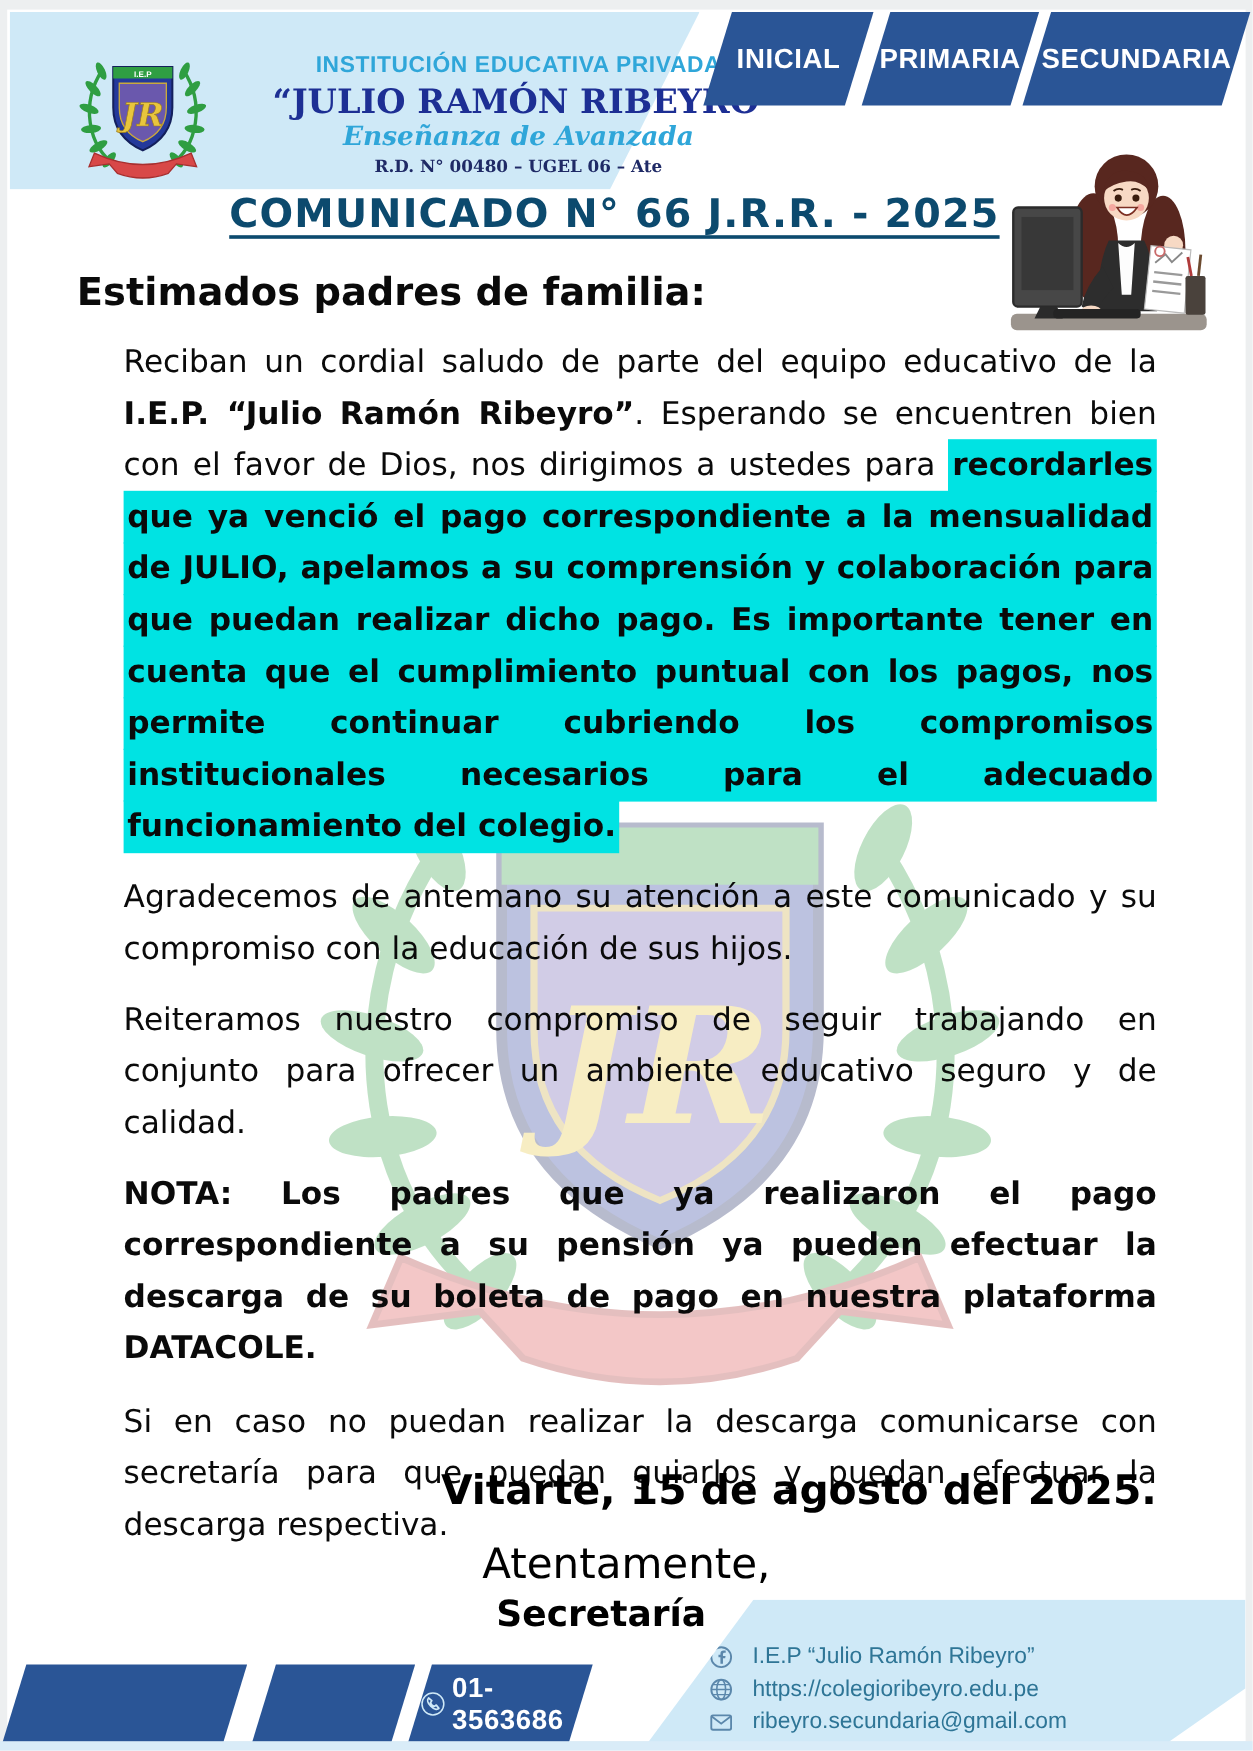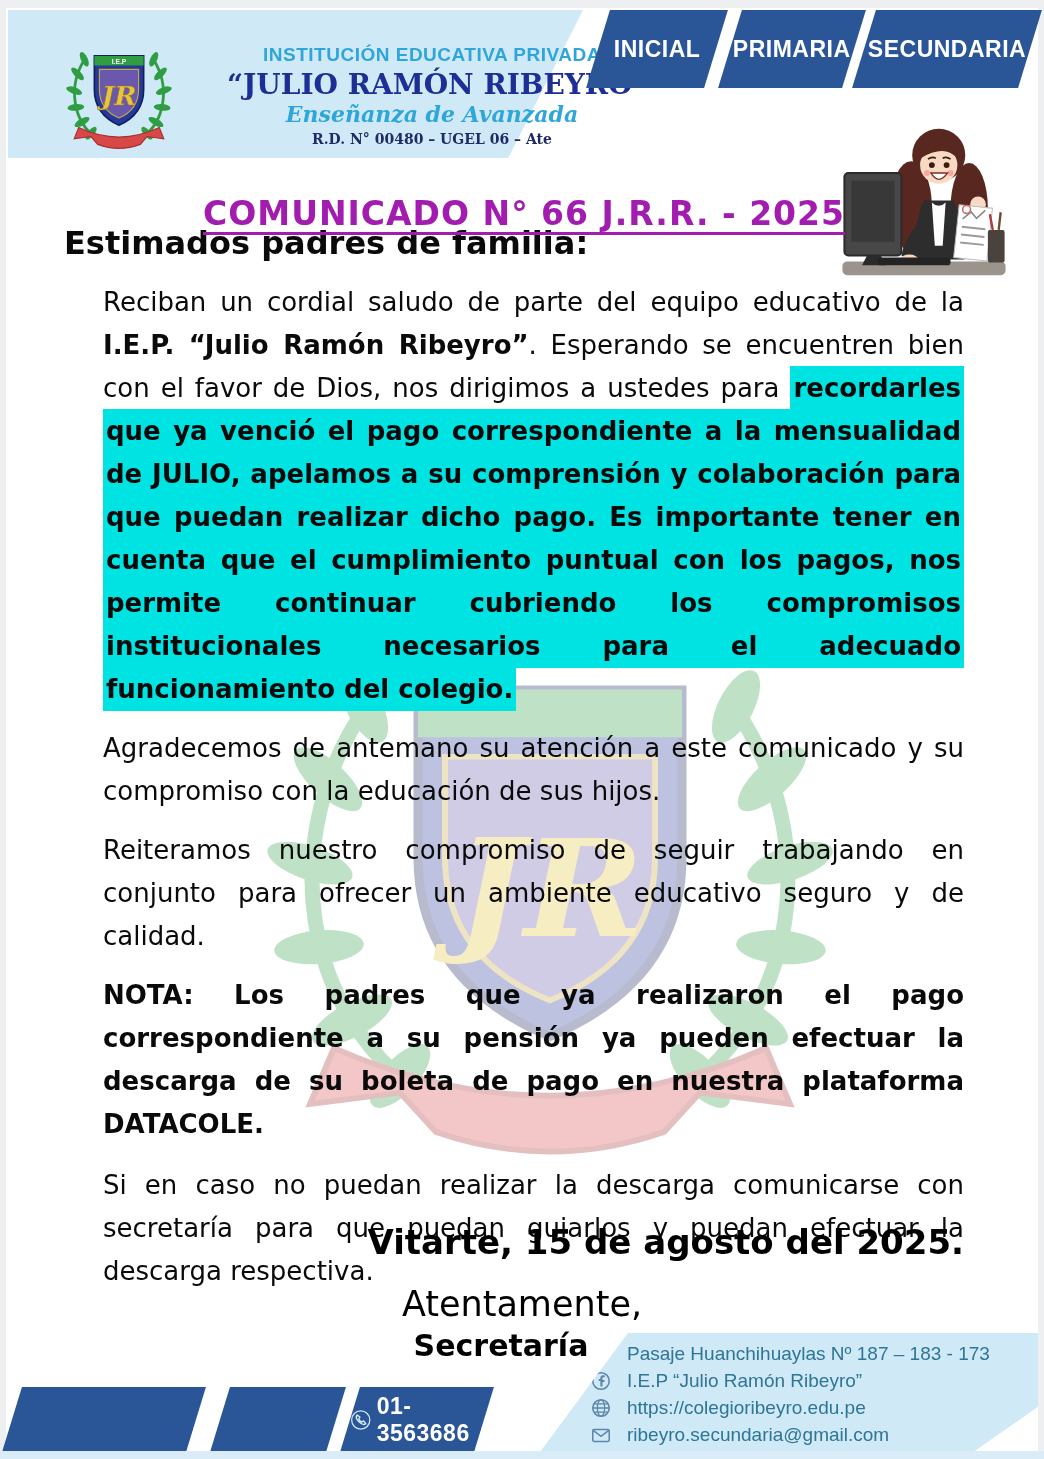--- a/index.html
+++ b/index.html
@@ -24,23 +24,23 @@
        display:flex;align-items:center;justify-content:center;z-index:2;}
   .tab span{transform:skewX(17deg);color:#fff;font-family:"Liberation Sans",sans-serif;
        font-weight:bold;font-size:23px;letter-spacing:.5px;}
   .tab.t1{left:598px;width:118px;}
   .tab.t2{left:730px;width:124px;}
   .tab.t3{left:864px;width:166px;}
 
   .secretary{position:absolute;left:838px;top:112px;width:172px;height:172px;z-index:2;}
 
   
-  .doc-title{position:absolute;left:84px;top:158px;width:880px;text-align:center;z-index:3;
-      font-weight:bold;font-size:33px;letter-spacing:1px;color:#a21caf;
-      text-decoration:underline;text-decoration-thickness:3px;text-underline-offset:7px;margin-top:36px;}
+  .doc-title{position:absolute;left:72px;top:158px;width:880px;text-align:center;z-index:3;
+      font-weight:bold;font-size:33px;letter-spacing:1px;color:#0c4a6e;
+      text-decoration:underline;text-decoration-thickness:3px;text-underline-offset:7px;}
 
   .watermark{position:absolute;left:220px;top:600px;width:660px;height:560px;opacity:.3;z-index:0;}
 
   .body-text{position:absolute;left:64px;top:222px;width:916px;z-index:2;
       font-size:26px;line-height:43px;color:#0a0a0a;text-align:justify;}
   .salutation{font-weight:bold;font-size:32px;text-align:left;margin:0 0 4px 0;}
   .body-text p{margin:16px;padding-left:23px;}
   .b{font-weight:bold;}
   mark{background:#00e3e3;font-weight:bold;color:#0a0a0a;padding:7px 3px;
       -webkit-box-decoration-break:clone;box-decoration-break:clone;}
@@ -176,21 +176,20 @@
   <div class="closing">Atentamente,</div>
   <div class="signature">Secretaría</div>
 
   <div class="contact-panel">
     <div class="contact-list">
       <div class="contact-row">
         <svg width="22" height="22" viewBox="0 0 24 24">
           <path d="M12 21 C8.5 16.5 5.5 13 5.5 9.3 a6.5 6.5 0 1 1 13 0 C18.5 13 15.5 16.5 12 21 z" fill="none" stroke="#5b87ab" stroke-width="1.7"></path>
           <circle cx="12" cy="9.3" r="2.6" fill="none" stroke="#5b87ab" stroke-width="1.7"></circle>
         </svg>
-        <span class="txt">Pasaje Huanchihuaylas Nº 187 – 183 - 173</span>
       </div>
       <div class="contact-row">
         <svg width="22" height="22" viewBox="0 0 24 24">
           <circle cx="12" cy="12" r="9" fill="none" stroke="#5b87ab" stroke-width="1.7"></circle>
           <path d="M13.6 18 v-5 h2 l.4-2.2 h-2.4 v-1.4 c0-.9.4-1.4 1.4-1.4 h1.1 V5.9 c-.4-.1-1.1-.1-1.8-.1 c-1.9 0-3 1-3 3 v1 H9.5 V12 h1.8 v6 z" fill="#5b87ab"></path>
         </svg>
         <span class="txt">I.E.P “Julio Ramón Ribeyro”</span>
       </div>
       <div class="contact-row">
         <svg width="22" height="22" viewBox="0 0 24 24">

